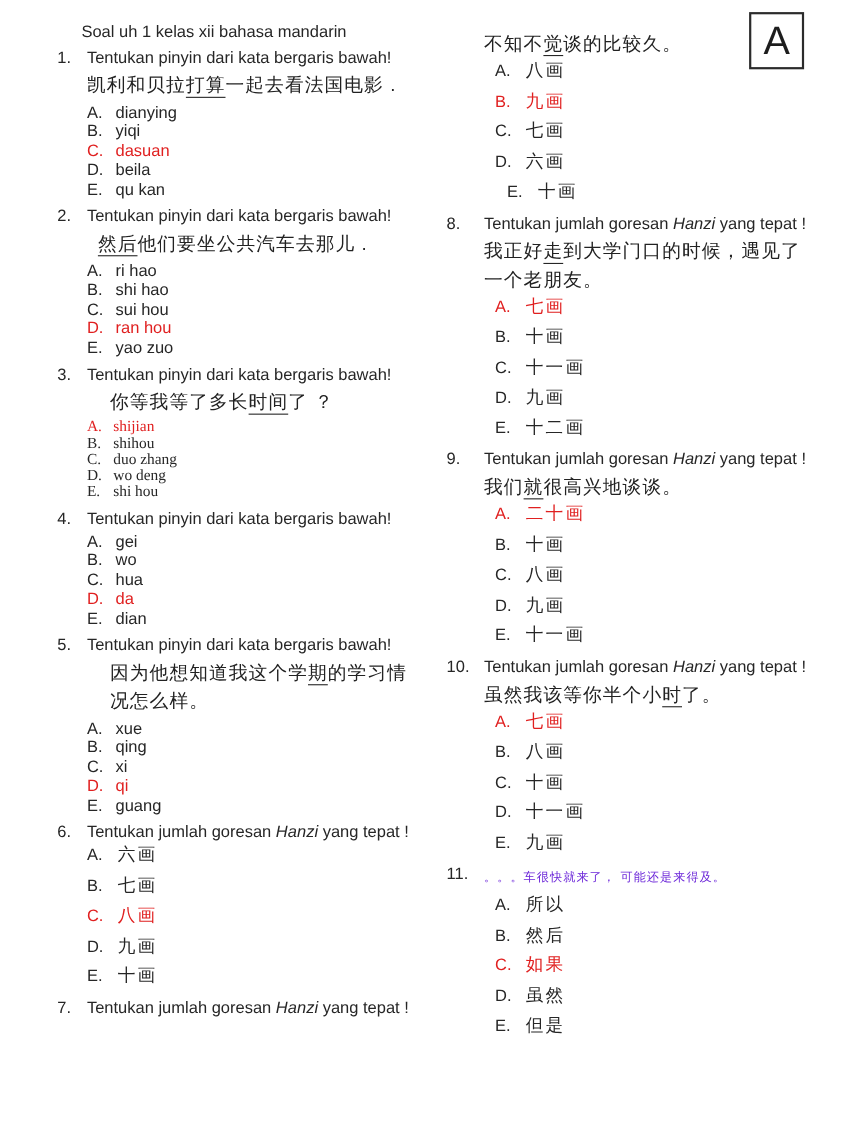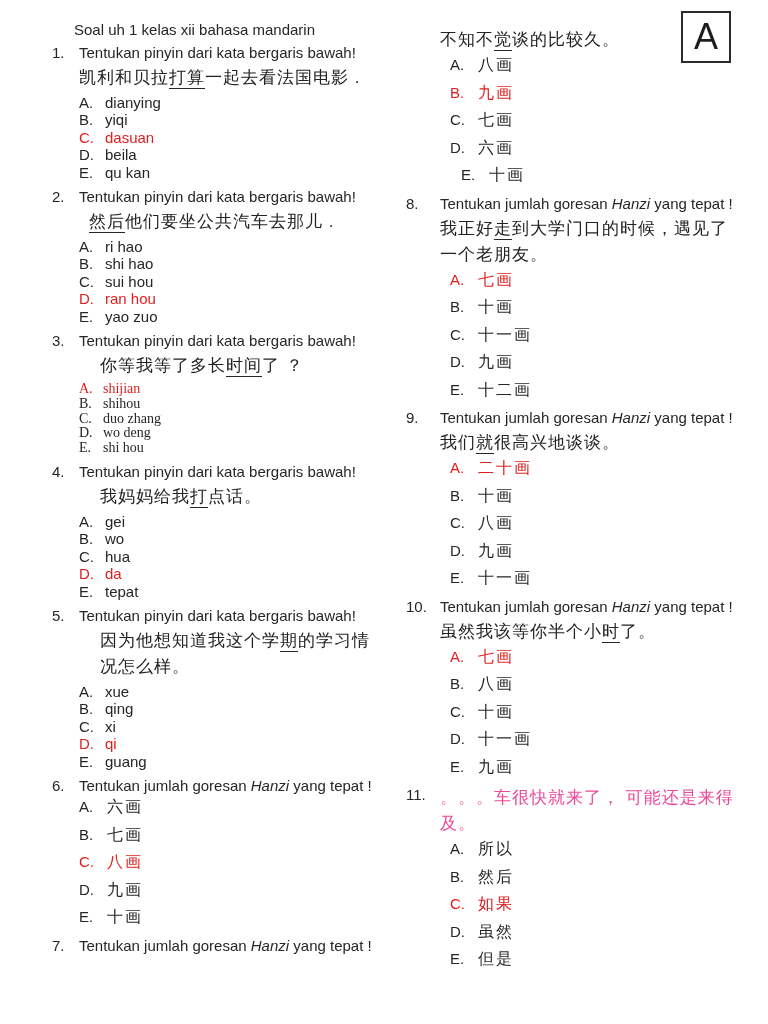--- a/index.html
+++ b/index.html
@@ -35,21 +35,21 @@
   .opts-serif li { line-height:14.8px; }
   .opts-serif .ol { width:24px; }
   .opts-hanzi { font-size:15px; padding-left:30px; }
   .opts-hanzi li { margin-bottom:9.5px; line-height:18px; }
   .opts-hanzi .ol { width:28px; }
   .opts-hanzi .ot { font-size:16px; letter-spacing:2px; }
   .col-right ul.opts { padding-left:44px; }
   li.ind { margin-left:11px; }
   .red { color:var(--answer-red, #e02020); }
   .q11 .qi {
-    font-size:17px; letter-spacing:1px; line-height:26px; max-width:306px; color:#ec4899;
+    font-size:11px; letter-spacing:1px; line-height:26px; max-width:306px; color:#6d28d9;
   }
   .grade-box {
     position:absolute; left:681px; top:11px; width:46px; height:48px;
     border:2px solid #2b2b2b; display:flex; align-items:center; justify-content:center;
   }
   .grade-letter { font-size:36px; line-height:1; color:#1d1d1d; }
 </style>
 </head>
 <body style="--answer-red: #e02020;">
 
@@ -148,41 +148,40 @@
           <span class="ot">shi hou</span>
         </li>
     </ul>
   </section>
 
   <section class="q">
     <div class="qh">
       <span class="qn">4.</span>
       <span class="qi"><span>Tentukan pinyin dari kata bergaris bawah!</span><i></i><span></span></span>
     </div>
-    <div class="zh ind2"><span>我妈妈给我</span><span class="u">打</span><span>点话。</span></div>
     <ul class="opts opts-pinyin">
       <li class="opt">
           <span class="ol">A.</span>
           <span class="ot">gei</span>
         </li>
       <li class="opt">
           <span class="ol">B.</span>
           <span class="ot">wo</span>
         </li>
       <li class="opt">
           <span class="ol">C.</span>
           <span class="ot">hua</span>
         </li>
       <li class="opt red">
           <span class="ol">D.</span>
           <span class="ot">da</span>
         </li>
       <li class="opt">
           <span class="ol">E.</span>
-          <span class="ot">tepat</span>
+          <span class="ot">dian</span>
         </li>
     </ul>
   </section>
 
   <section class="q">
     <div class="qh">
       <span class="qn">5.</span>
       <span class="qi"><span>Tentukan pinyin dari kata bergaris bawah!</span><i></i><span></span></span>
     </div>
     <div class="zh ind2"><span>因为他想知道我这个学</span><span class="u">期</span><span>的学习情况怎么样。</span></div>

